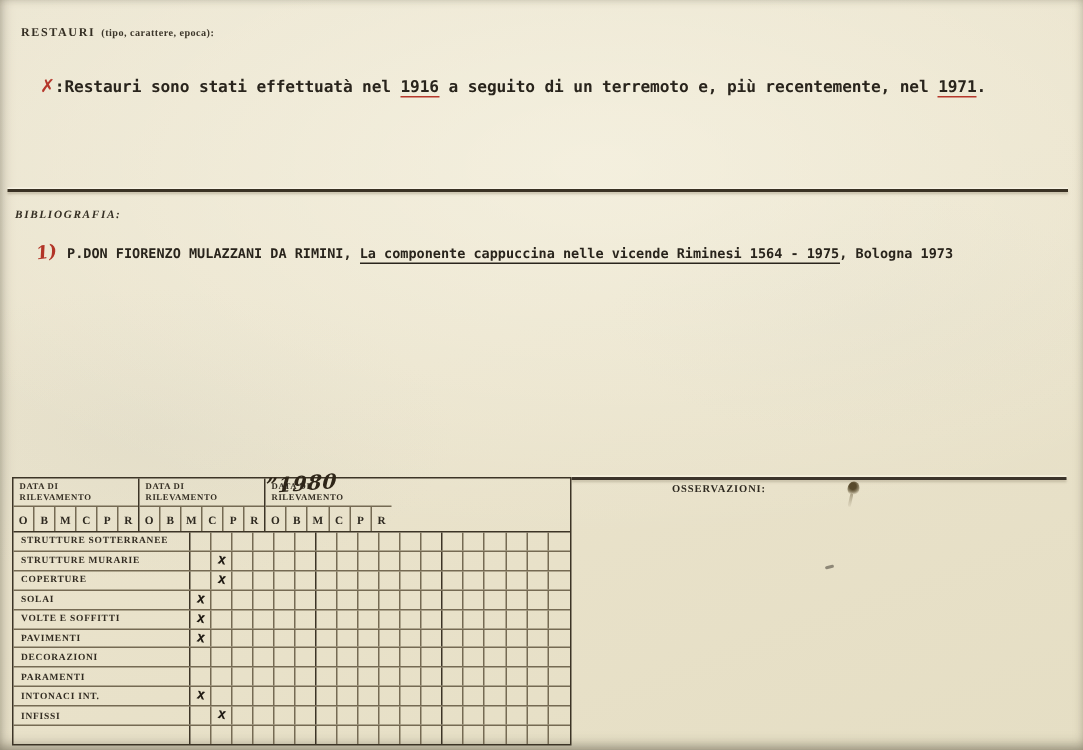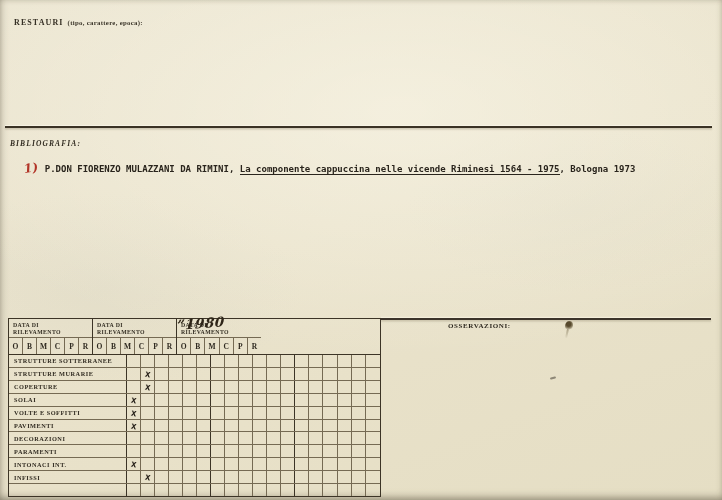--- a/index.html
+++ b/index.html
@@ -66,20 +66,23 @@
 </head>
 <body>
 
 <div class="page">
 
   <div class="abs" style="left:14px;top:11px;">
     <span class="form-label">RESTAURI</span>
     <span class="form-sublabel">(tipo, carattere, epoca):</span>
   </div>
 
+  <div class="abs typed" style="left:1px;top:37px;">
+    <span class="rest-mark">✗</span><span>:</span><span>Restauri sono stati effettuatà nel </span><span class="year-u">1916</span><span> a seguito di un terremoto e, più recentemente, nel </span><span class="year-u">1971</span><span>.</span>
+  </div>
 
   <div class="abs hrule" style="left:5px;top:126px;width:707px;"></div>
 
   <div class="abs" style="left:10px;top:132px;">
     <span class="form-label" style="font-size:7.5px;font-style:italic;">BIBLIOGRAFIA:</span>
   </div>
 
   <div class="abs typed-sm" style="left:2px;top:151px;">
     <span class="bib-mark">1)</span><span>P.DON FIORENZO MULAZZANI DA RIMINI, </span><span class="title-u">La componente cappuccina nelle vicende Riminesi 1564 - 1975</span><span>, Bologna 1973</span>
   </div>

